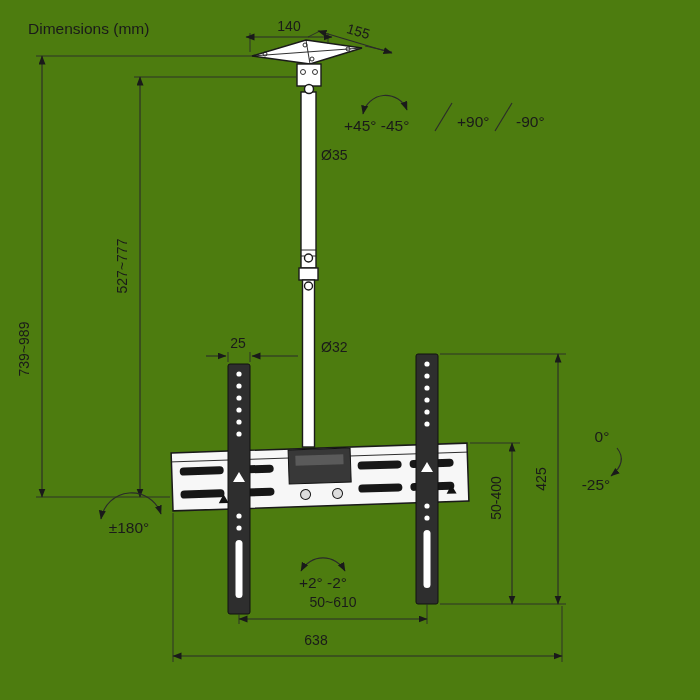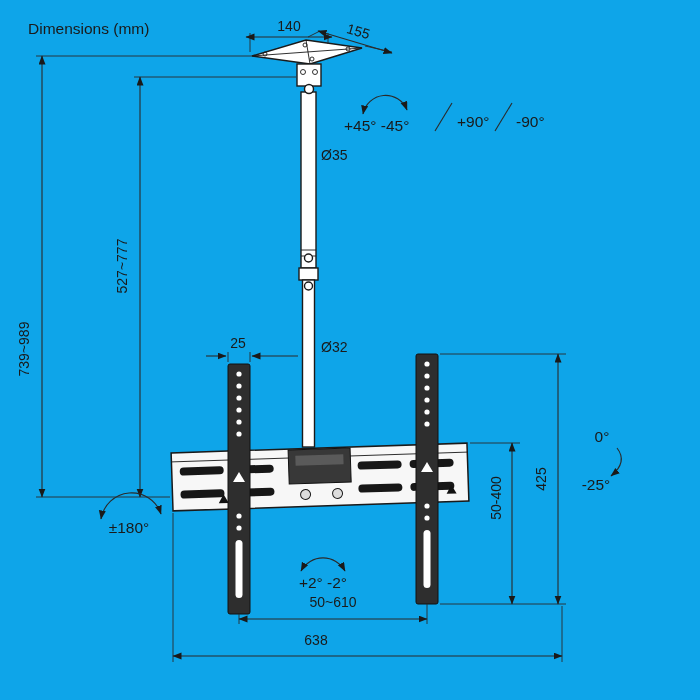--- a/index.html
+++ b/index.html
@@ -1,16 +1,16 @@
 <!DOCTYPE html>
 <html><head>
 <meta charset="utf-8">
 <style>
   html,body{margin:0;padding:0;background:#ffffff;}
-  .canvas{width:700px;height:700px;position:relative;background:#0ea5e9;
+  .canvas{width:700px;height:700px;position:relative;background:#4d7c0f;
           font-family:"Liberation Sans",sans-serif;overflow:hidden;}
   svg{display:block;}
   text{font-family:"Liberation Sans",sans-serif;fill:#1a1a1a;}
   .lbl{font-size:14px;}
   .lbl-lg{font-size:15.5px;}
   .part{fill:#ffffff;stroke:#1a1a1a;stroke-width:1.4;}
   .thin{fill:none;stroke:#1a1a1a;stroke-width:0.9;}
   .dim{stroke:#2a2a2a;stroke-width:1.1;fill:none;}
   .ext{stroke:#2a2a2a;stroke-width:0.9;fill:none;}
   .darkpart{fill:#2e2e2e;stroke:#111111;stroke-width:1;}

